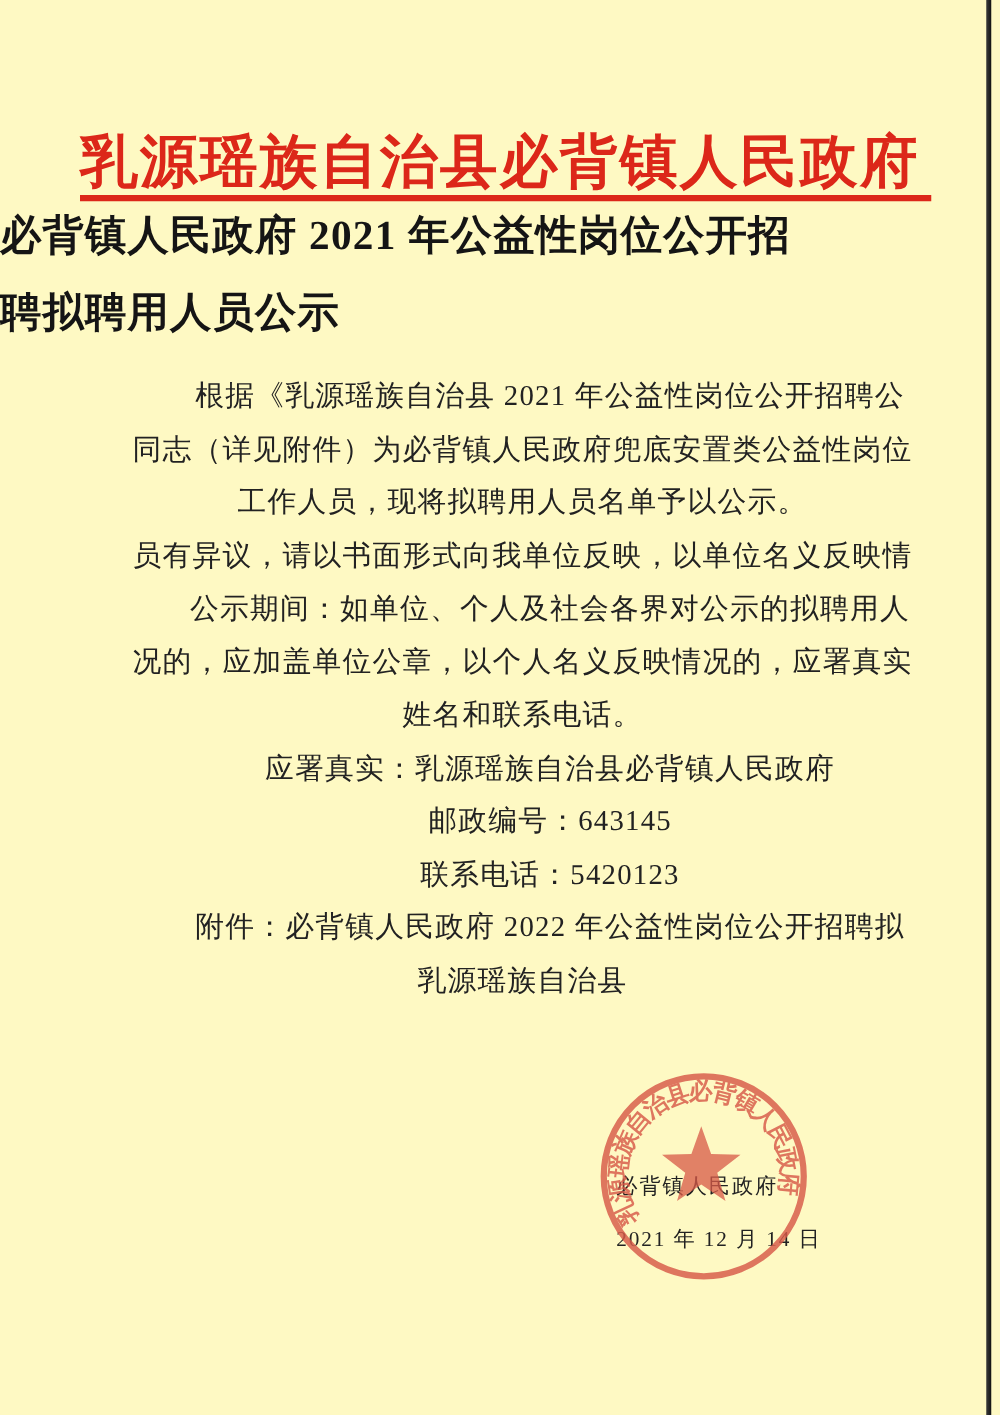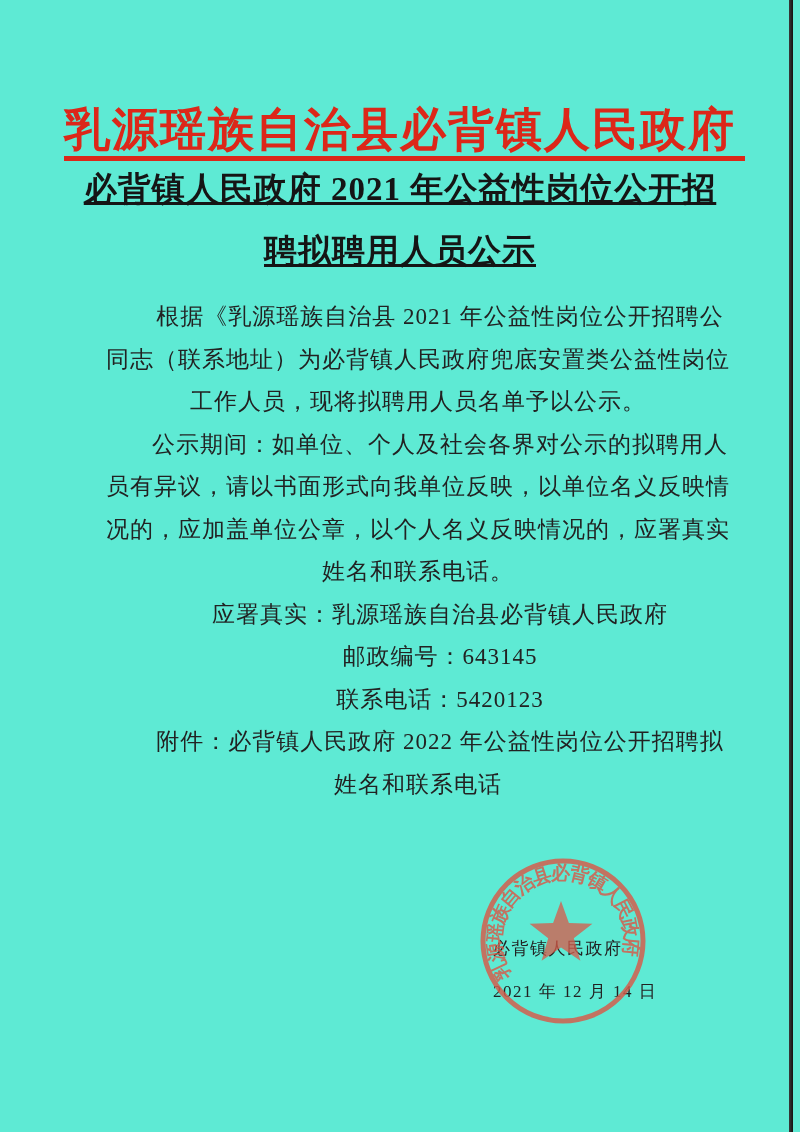--- a/index.html
+++ b/index.html
@@ -4,21 +4,21 @@
 <style>
   html, body {
     margin: 0;
     padding: 0;
     background: #ffffff;
   }
   .page {
     position: relative;
     width: 800px;
     height: 1132px;
-    background: #5eead4;
+    background: #fef9c3;
     overflow: hidden;
     font-family: "Liberation Serif", "DejaVu Serif", serif;
   }
   
   .edge-line {
     position: absolute;
     left: 789px;
     top: 0;
     width: 4px;
     height: 1132px;
@@ -44,27 +44,26 @@
     width: 681px;
     height: 5px;
     background: #dc2719;
   }
   
   .doc-title {
     position: absolute;
     top: 158px;
     left: 0;
     width: 100%;
-    text-align: center;
+    text-align: left;
     font-size: 33px;
     font-weight: bold;
     line-height: 62px;
     color: #151515;
     letter-spacing: 1px;
-    text-decoration: underline;
   }
   
   .body-text {
     position: absolute;
     top: 296px;
     left: 98px;
     width: 640px;
     font-size: 23px;
     line-height: 42.5px;
     letter-spacing: 1px;
@@ -106,31 +105,31 @@
 
   <div class="red-rule"></div>
 
   <div class="doc-title">
     <div>必背镇人民政府 2021 年公益性岗位公开招</div>
     <div>聘拟聘用人员公示</div>
   </div>
 
   <div class="body-text">
     <div class="bline ind">根据《乳源瑶族自治县 2021 年公益性岗位公开招聘公</div>
-    <div class="bline">同志（联系地址）为必背镇人民政府兜底安置类公益性岗位</div>
+    <div class="bline">同志（详见附件）为必背镇人民政府兜底安置类公益性岗位</div>
     <div class="bline">工作人员，现将拟聘用人员名单予以公示。</div>
+    <div class="bline">员有异议，请以书面形式向我单位反映，以单位名义反映情</div>
     <div class="bline ind">公示期间：如单位、个人及社会各界对公示的拟聘用人</div>
-    <div class="bline">员有异议，请以书面形式向我单位反映，以单位名义反映情</div>
     <div class="bline">况的，应加盖单位公章，以个人名义反映情况的，应署真实</div>
     <div class="bline">姓名和联系电话。</div>
     <div class="bline ind">应署真实：乳源瑶族自治县必背镇人民政府</div>
     <div class="bline ind">邮政编号：643145</div>
     <div class="bline ind">联系电话：5420123</div>
     <div class="bline ind">附件：必背镇人民政府 2022 年公益性岗位公开招聘拟</div>
-    <div class="bline">姓名和联系电话</div>
+    <div class="bline">乳源瑶族自治县</div>
   </div>
 
   <div class="signature">
     <div>必背镇人民政府</div>
     <div>2021 年 12 月 14 日</div>
   </div>
 
   <svg class="seal" viewBox="0 0 178 178" xmlns="http://www.w3.org/2000/svg">
     <defs>
       <path id="sealArc" d="M 32.8 115.2 A 62 62 0 1 1 145.2 115.2" fill="none"></path>

